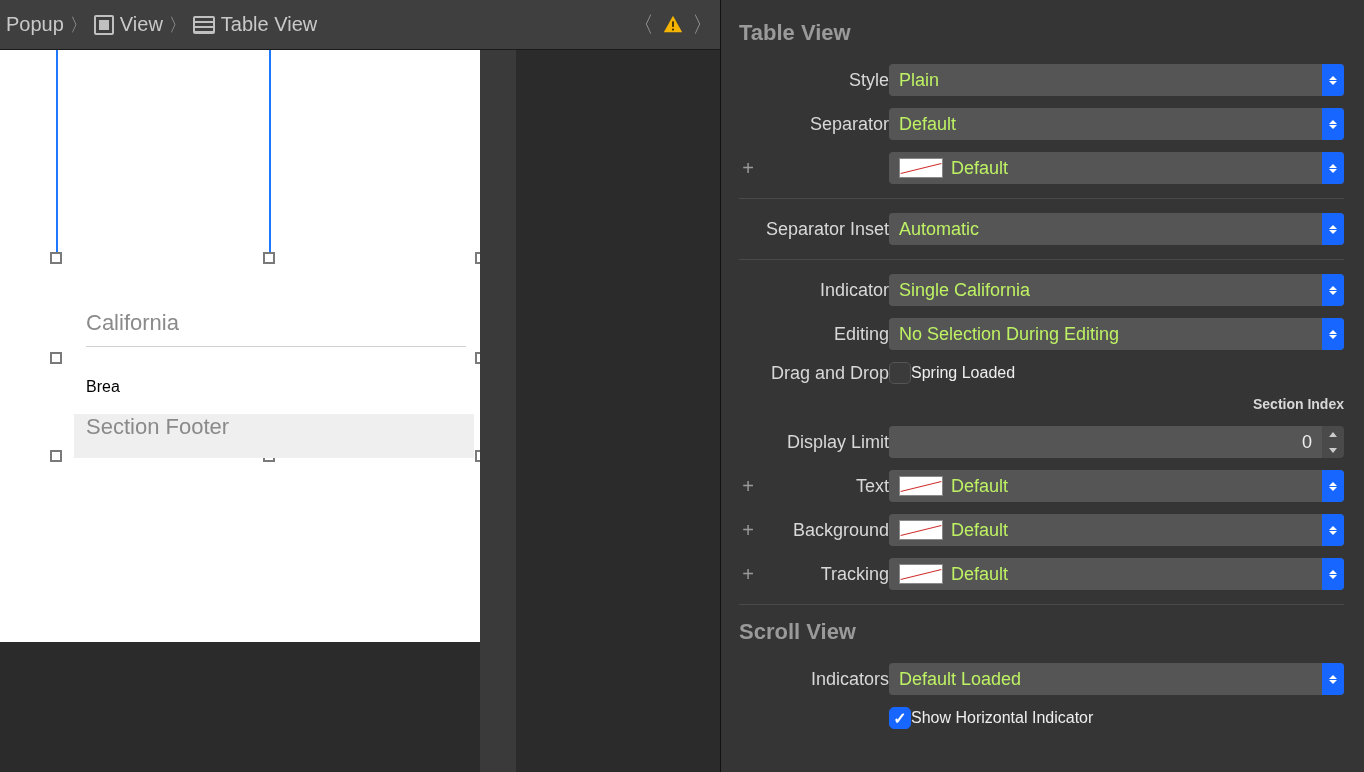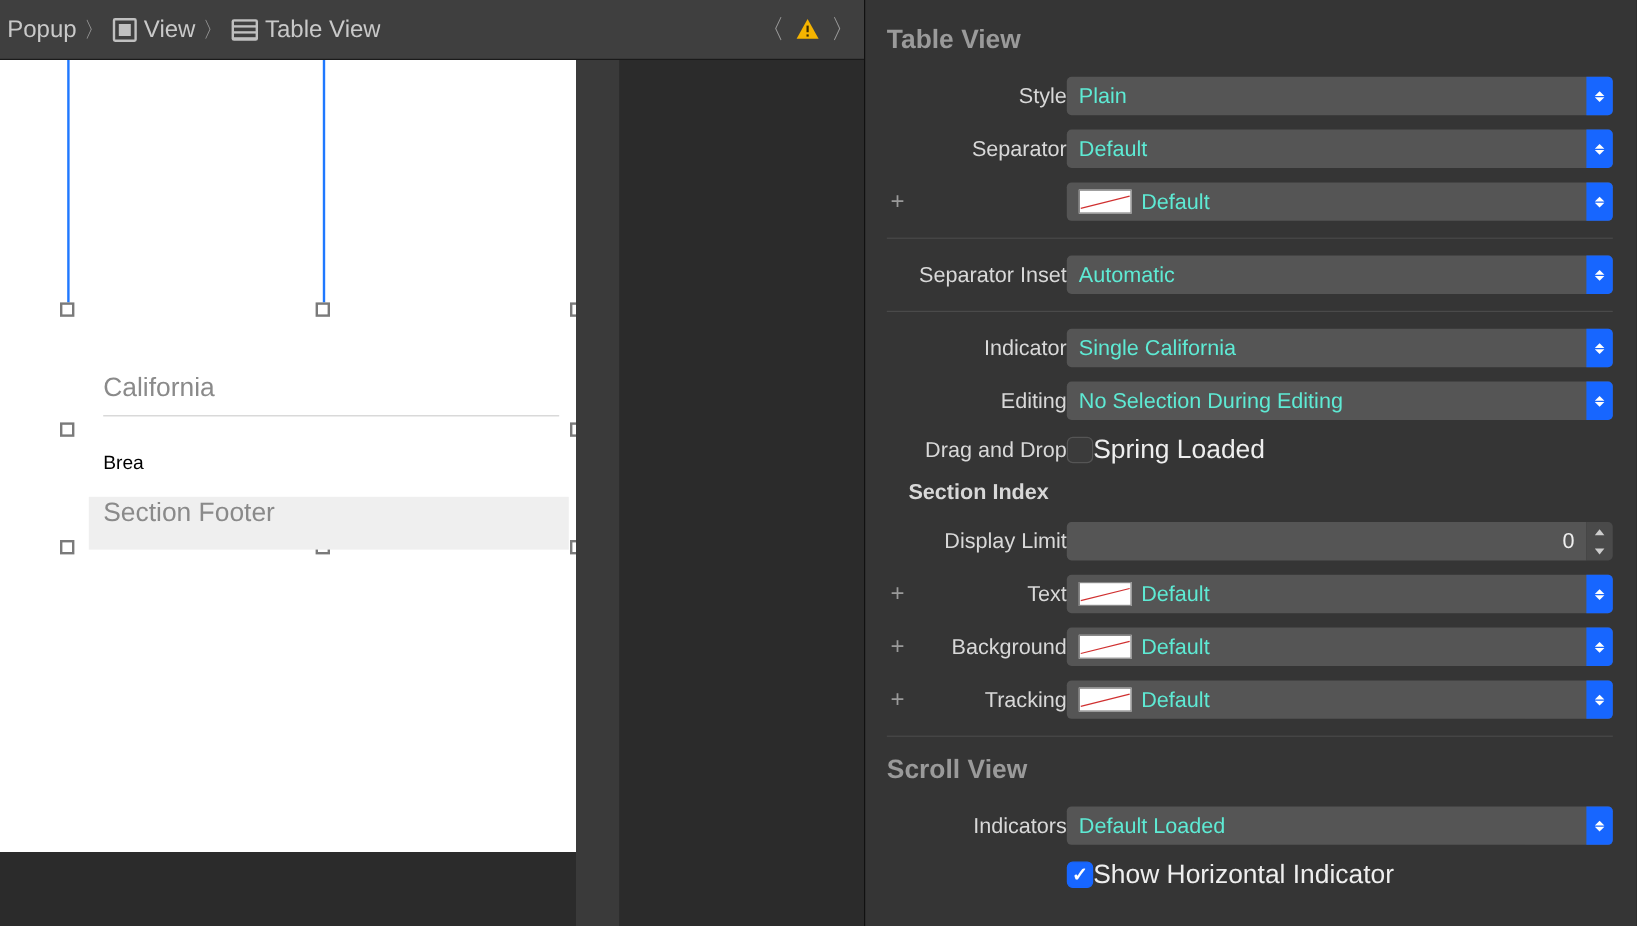--- a/index.html
+++ b/index.html
@@ -27,21 +27,21 @@
     background: #3f3f3f;
     display: flex;
     align-items: center;
     padding: 0 6px;
     color: #c9c9c9;
     border-bottom: 1px solid #1a1a1a;
     justify-content: space-between;
   }
   .breadcrumb {
     display: flex;
-    align-items: flex-end;
+    align-items: center;
     gap: 2px;
     font-size: 20px;
     overflow: hidden;
   }
   .breadcrumb .crumb {
     display: flex;
     align-items: center;
     gap: 6px;
     white-space: nowrap;
   }
@@ -86,21 +86,21 @@
     flex: 1;
     background: #2b2b2b;
     position: relative;
     overflow: hidden;
   }
   .device {
     position: absolute;
     left: 0;
     top: 0;
     width: 480px;
-    height: 660px;
+    height: 592px;
     background: #fff;
   }
   
   .guide-v {
     position:absolute;
     width:2px;
     background:#1f78ff;
     top:0;
   }
   .handle {
@@ -197,21 +197,21 @@
   .dropdown {
     flex:1;
     height:32px;
     background:#555;
     border-radius:4px;
     display:flex;
     align-items:center;
     padding:0 10px;
     position:relative;
     font-size:18px;
-    color:#5eead4;
+    color:#bef264;
     cursor:pointer;
   }
   .dropdown .cap {
     position:absolute;
     right:0; top:0; bottom:0;
     width:22px;
     background:#1766ff;
     border-radius:0 4px 4px 0;
     display:flex;
     flex-direction:column;
@@ -251,21 +251,21 @@
     background:#3b3b3b;
     border:1px solid #555;
     display:inline-flex;
     align-items:center;justify-content:center;
     flex-shrink:0;
   }
   .checkbox.checked { background:#1766ff; border-color:#1766ff; }
   .checkbox.checked::after {
     content:"✓"; color:#fff; font-size:16px; font-weight:bold;
   }
-  .checkbox-label { font-size:22px; color:#eee; }
+  .checkbox-label { font-size:16px; color:#eee; }
 
   .stepper-row {
     flex:1;
     display:flex;
     align-items:center;
   }
   .stepper-input {
     flex:1;
     height:32px;
     background:#555;
@@ -288,24 +288,25 @@
     border-left:4px solid transparent;border-right:4px solid transparent;
   }
   .stepper-buttons .up::before{border-bottom:5px solid #ccc;}
   .stepper-buttons .down::before{border-top:5px solid #ccc;}
 
   .divider {
     height:1px;background:#4a4a4a;
     margin:14px 0;
   }
   .sub-title {
-    font-size:18px;
+    font-size:14px;
     font-weight:600;
     color:#d8d8d8;
     margin:6px 0 14px 18px;
+    text-align:right;
   }
 </style>
 </head>
 <body>
 
 <div class="left-pane">
   <div class="toolbar">
     <div class="breadcrumb">
       <div class="crumb">
         <span>Popup</span>

